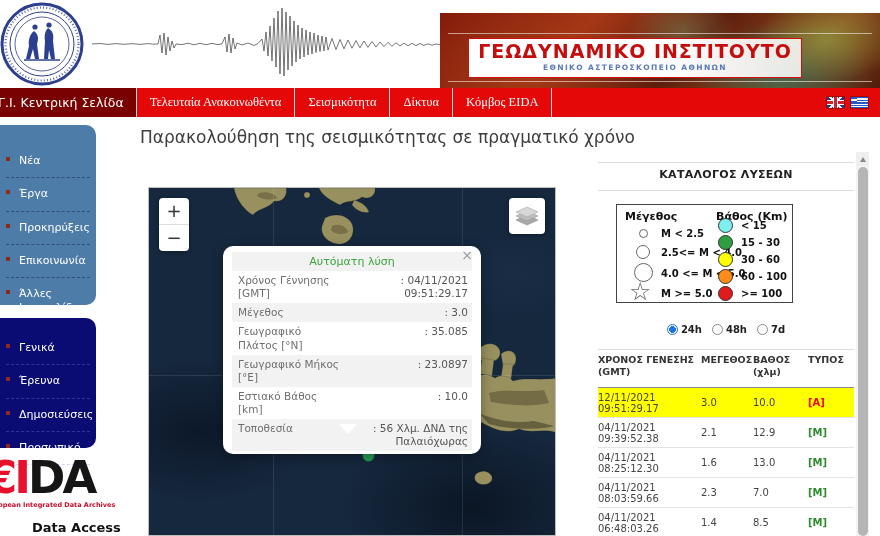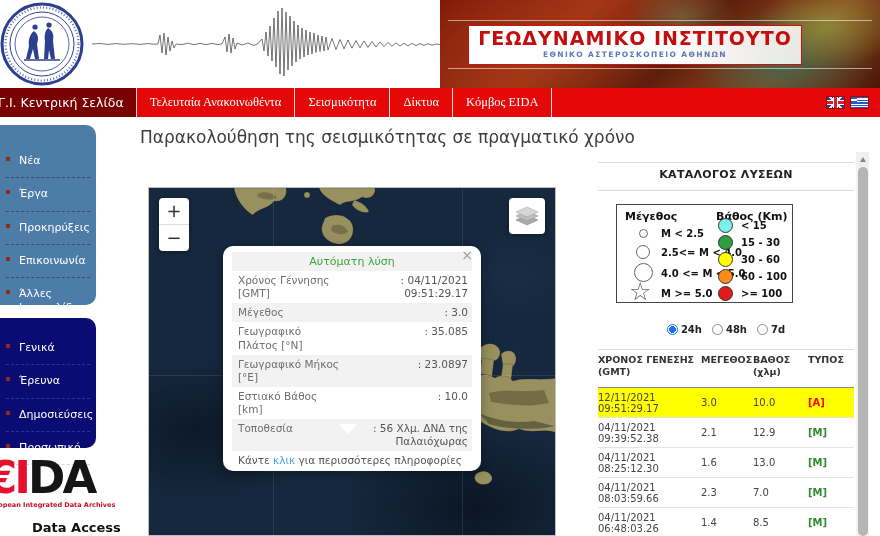--- a/index.html
+++ b/index.html
@@ -3,21 +3,21 @@
 <meta charset="utf-8">
 <style>
   html,body{margin:0;padding:0;background:#fff;}
   .screen{position:relative;width:880px;height:536px;overflow:hidden;background:#fff;
           font-family:"DejaVu Sans","Liberation Sans",sans-serif;}
 
   
   .header{position:absolute;left:0;top:0;width:880px;height:88px;background:#fff;}
   .noa-logo{position:absolute;left:-4px;top:1px;width:92px;height:86px;}
   .seismogram{position:absolute;left:92px;top:4px;}
-  .banner{position:absolute;left:440px;top:0;width:440px;height:88px;overflow:hidden;
+  .banner{position:absolute;left:440px;top:13px;width:440px;height:88px;overflow:hidden;
     background-color:#6e1408;
     background-image:
       radial-gradient(ellipse 120px 70px at 88% 30%,rgba(146,152,62,.75),transparent 60%),
       radial-gradient(ellipse 150px 90px at 78% 70%,rgba(52,108,88,.8),transparent 60%),
       radial-gradient(ellipse 90px 60px at 55% 20%,rgba(120,140,90,.5),transparent 60%),
       radial-gradient(ellipse 200px 120px at 15% 50%,rgba(160,60,20,.55),transparent 70%),
       linear-gradient(135deg,#7a1208 0%,#a63616 30%,#5f1e0c 55%,#8c4a1e 78%,#4a1608 100%);}
   .banner-line{position:absolute;left:8px;right:8px;height:1px;background:rgba(255,255,255,.55);}
   .banner-box{position:absolute;left:28px;top:25px;width:334px;height:40px;box-sizing:border-box;
     border:1px solid #cf1010;background:linear-gradient(90deg,#ffffff 60%,rgba(255,255,255,.85));
@@ -289,21 +289,20 @@
         <div class="pop-value">: 23.0897</div>
       </div>
       <div class="pop-row">
         <div class="pop-label">Εστιακό Βάθος [km]</div>
         <div class="pop-value">: 10.0</div>
       </div>
       <div class="pop-row alt">
         <div class="pop-label">Τοποθεσία</div>
         <div class="pop-value">: 56 Χλμ. ΔΝΔ της Παλαιόχωρας</div>
       </div>
-      <div class="pop-footer"><span>Κάντε </span><span class="pop-link">κλικ</span><span> για περισσότερες πληροφορίες</span></div>
     </div>
     <div class="pop-tip"></div>
   </div>
 
   <div class="hline" style="top:162px"></div>
   <div class="panel-title">ΚΑΤΑΛΟΓΟΣ ΛΥΣΕΩΝ</div>
   <div class="hline" style="top:190px"></div>
 
   <div class="legend-box">
     <div class="lg-title" style="left:8px;top:5px">Μέγεθος</div>

